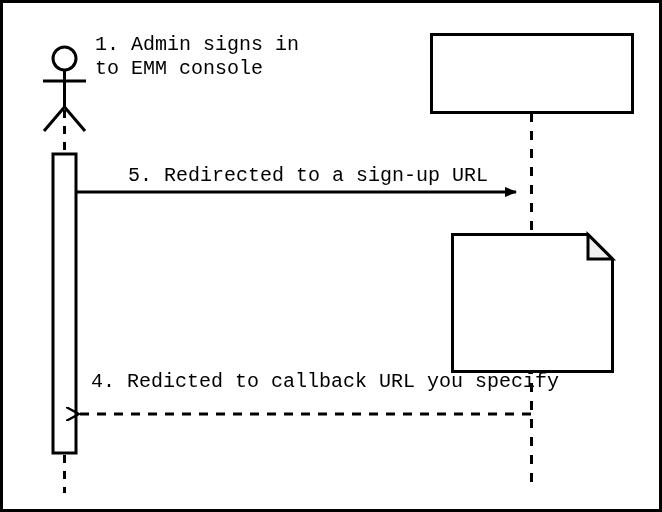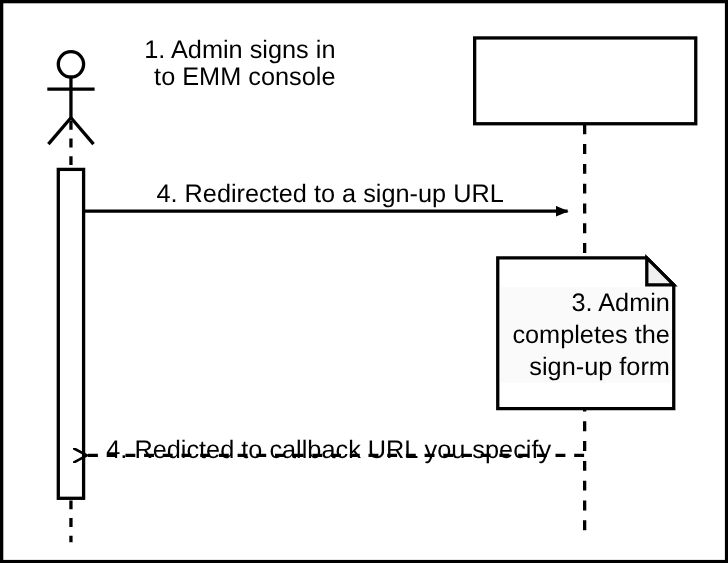--- a/index.html
+++ b/index.html
@@ -23,24 +23,24 @@
     position: absolute;
     left: 0;
     top: 0;
     width: 662px;
     height: 512px;
     display: block;
   }
   .dgm-label {
     position: absolute;
     color: #000000;
-    font-family: Liberation Sans, sans-serif;
-    font-size: 23px;
+    font-family: Liberation Mono, monospace;
+    font-size: 20px;
     line-height: 24px;
-    text-align: right;
+    text-align: left;
     white-space: pre;
     background: #fafafa;
   }
   .dgm-label.plain {
     background: transparent;
   }
   #label-step1 {
     left: 92px;
     top: 30px;
     width: 210px;
@@ -56,21 +56,21 @@
     width: 330px;
   }
   #label-note-step3 {
     left: 452px;
     top: 258px;
     width: 154px;
     line-height: 29px;
   }
   #label-step4 {
     left: 88px;
-    top: 393px;
+    top: 367px;
     width: 410px;
   }
 </style>
 </head>
 <body>
 
 <div id="diagram-canvas">
 
   <svg id="diagram-svg" viewBox="0 0 662 512" xmlns="http://www.w3.org/2000/svg">
 
@@ -108,21 +108,18 @@
       <path d="M585,231.5 L585,256 L609.5,256 Z" fill="#f0f0f0" stroke="#000000" stroke-width="3" stroke-linejoin="miter"></path>
     </g>
 
     <line x1="528" y1="411" x2="76" y2="411" stroke="#000000" stroke-width="3" stroke-dasharray="9 8" marker-end="url(#open-arrow)"></line>
   </svg>
 
   <div class="dgm-label plain" id="label-step1">1. Admin signs in
 to EMM console</div>
 
 
-  <div class="dgm-label plain" id="label-step2">4. Redirected to a sign-up URL</div>
+  <div class="dgm-label plain" id="label-step2">5. Redirected to a sign-up URL</div>
 
-  <div class="dgm-label" id="label-note-step3">3. Admin
-completes the
-sign-up form</div>
 
   <div class="dgm-label plain" id="label-step4">4. Redicted to callback URL you specify</div>
 
 </div>
 
 </body></html>

